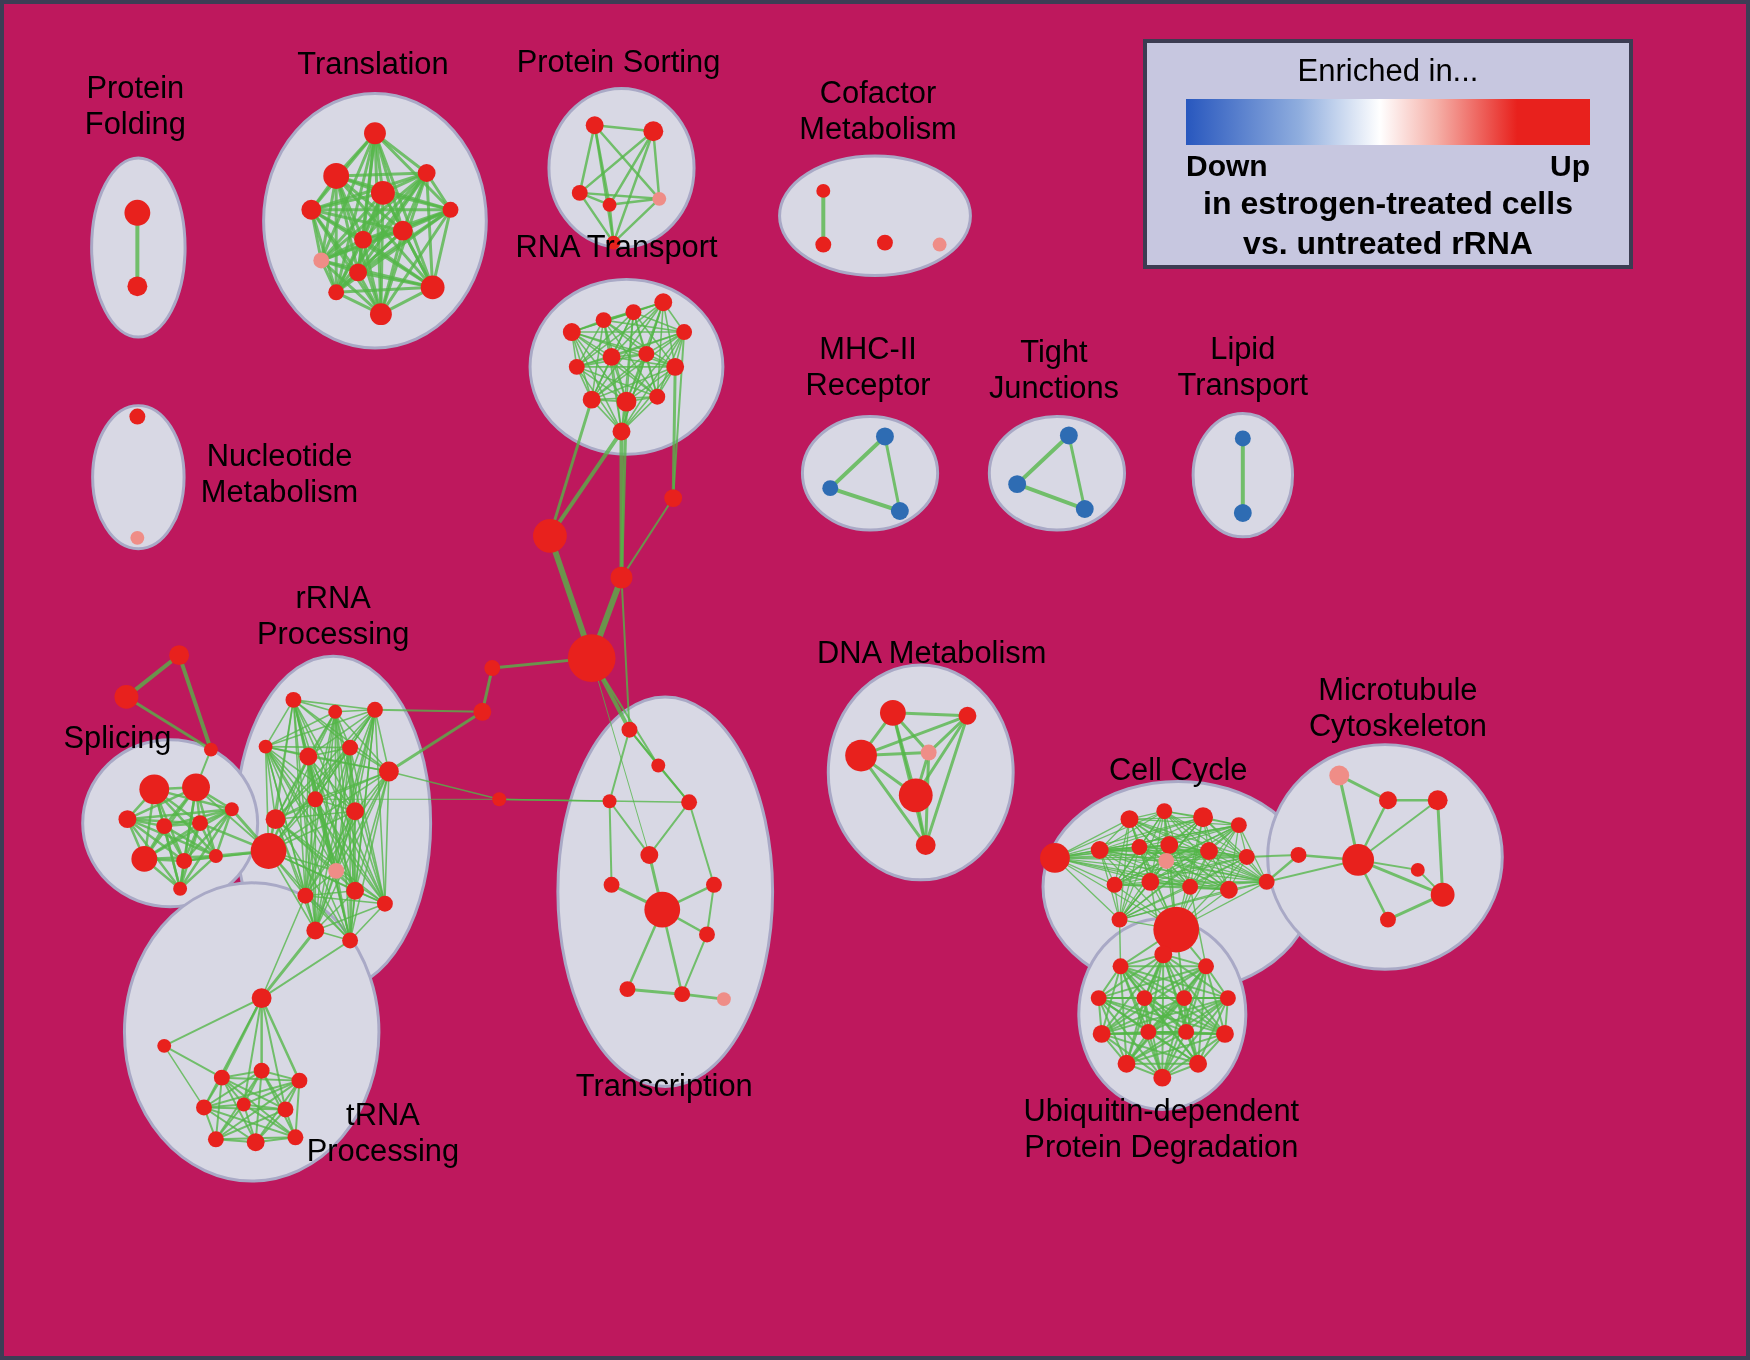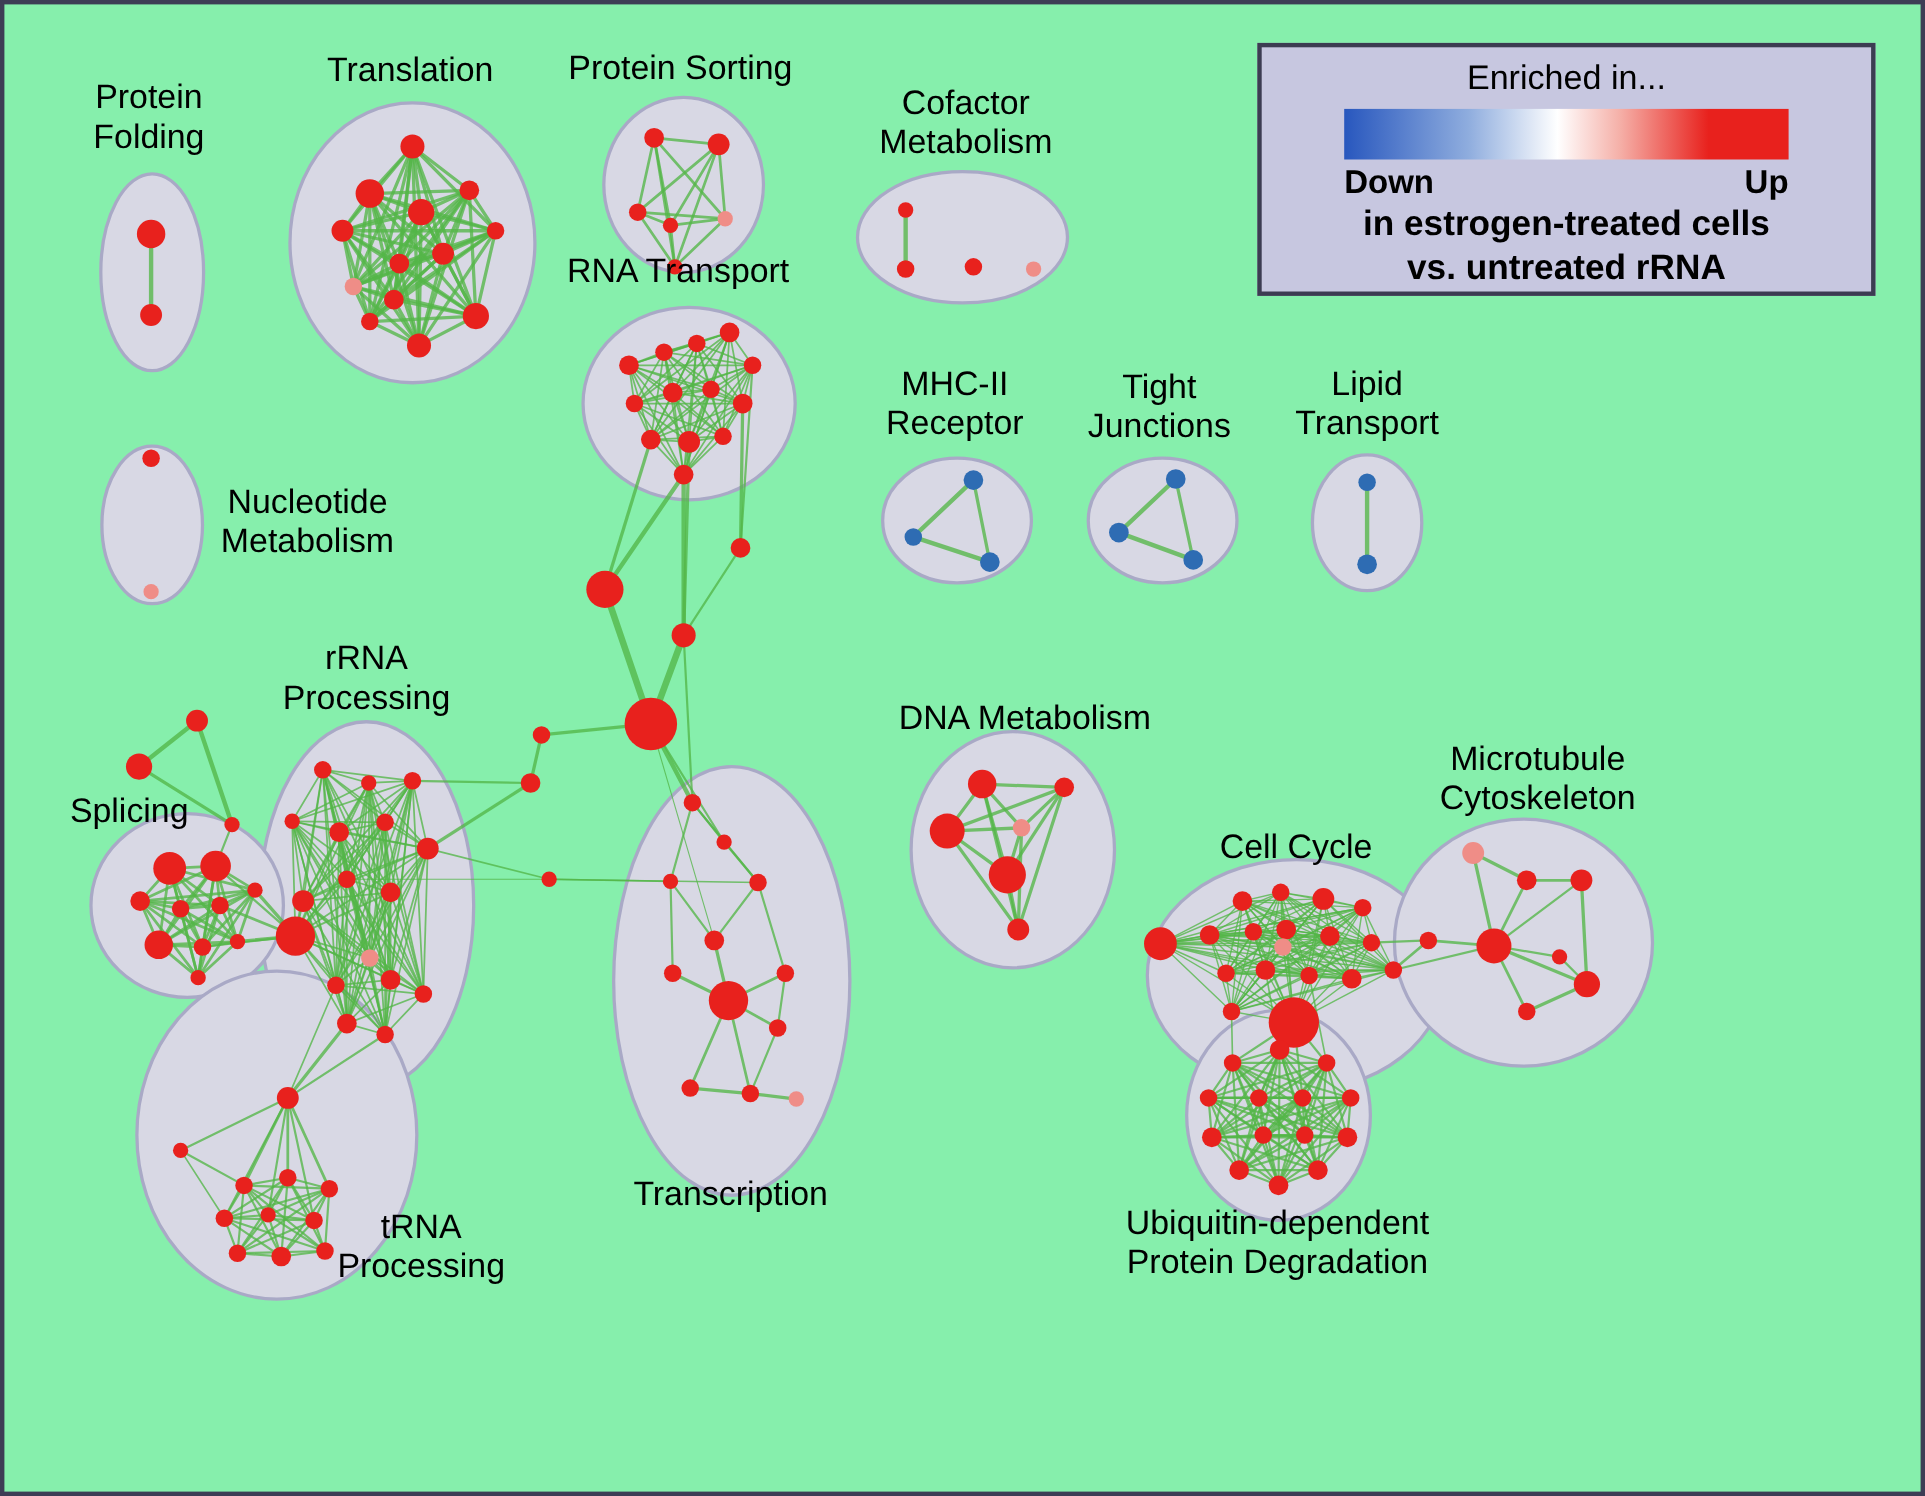--- a/index.html
+++ b/index.html
@@ -1,27 +1,27 @@
 <!DOCTYPE html>
 <html><head>
 <meta charset="utf-8">
 <style>
   html,body{margin:0;padding:0;background:#9a9ab5;}
   .stage{
     position:relative;width:1750px;height:1360px;
-    background:#86efac;border:4px solid #3d3d55;box-sizing:border-box;
+    background:#be185d;border:4px solid #3d3d55;box-sizing:border-box;
     font-family:"Liberation Sans",sans-serif;overflow:hidden;
   }
   svg#net{position:absolute;left:0;top:0;width:100%;height:100%;}
   .cluster{fill:#d8d8e4;stroke:#a9a9c6;stroke-width:3;}
   .edge{stroke:#53b648;stroke-opacity:.78;stroke-linecap:round;fill:none;}
   .node{stroke:none;}
   .clabel{font-size:31px;fill:#000;text-anchor:middle;font-family:"Liberation Sans",sans-serif;}
   .legend{
-    position:absolute;left:1139px;top:35px;width:562px;height:230px;
+    position:absolute;left:1139px;top:35px;width:490px;height:230px;
     border:4px solid #3c3c52;background:#c7c7e0;box-sizing:border-box;text-align:center;color:#000;
   }
   .legend-title{font-size:31px;margin-top:10px;}
   .legend-gradient{
     width:404px;height:46px;margin:10px auto 4px;
     background:linear-gradient(90deg,#2857be 0%,#8fadde 28%,#ffffff 48%,#f5b0a8 62%,#e8211d 82%,#e8211d 100%);
   }
   .legend-scale{width:404px;margin:0 auto;display:flex;justify-content:space-between;font-size:30px;font-weight:bold;}
   .legend-line{font-size:32px;line-height:1.25;font-weight:bold;}
 </style>

